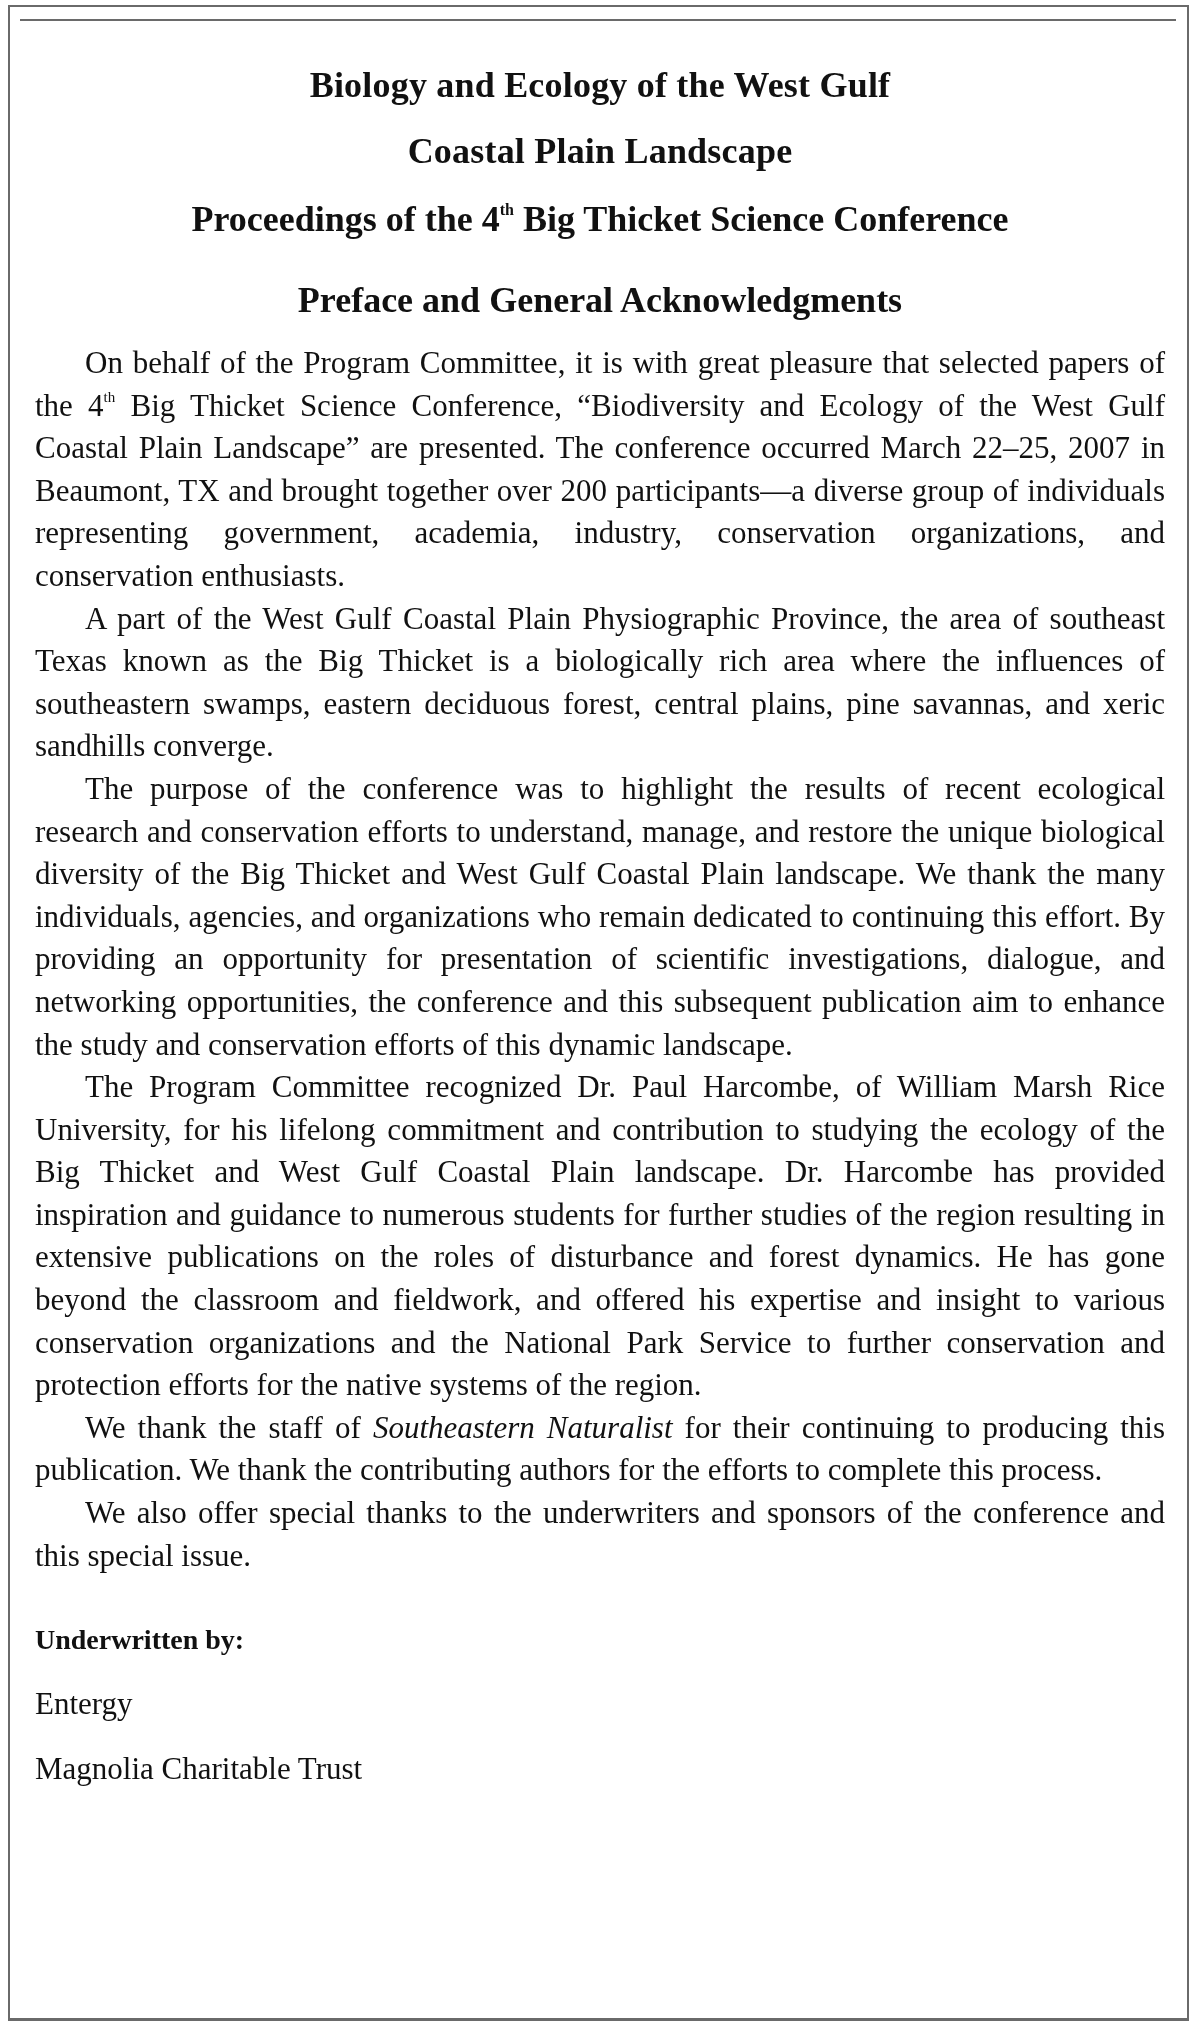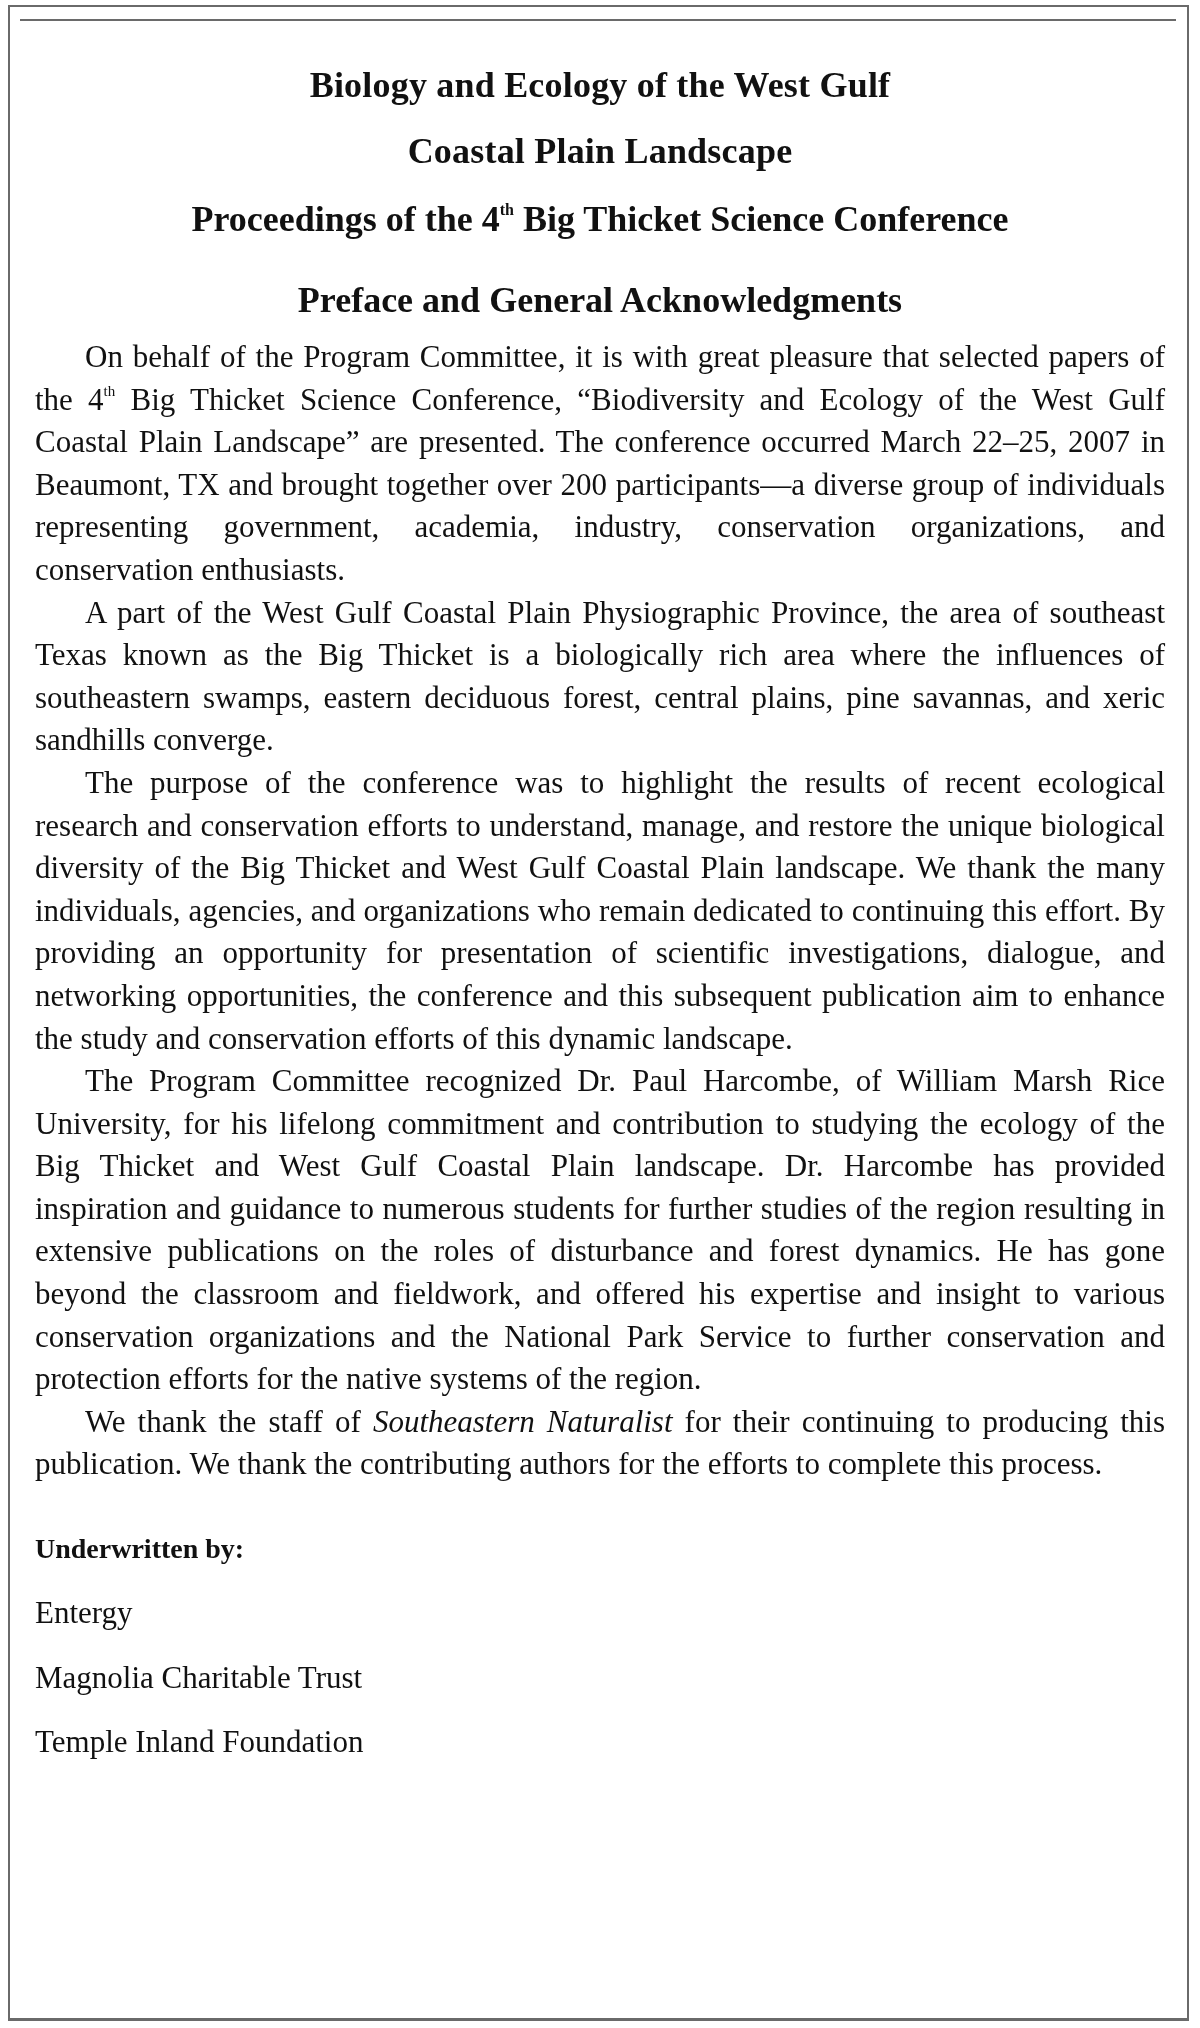--- a/index.html
+++ b/index.html
@@ -10,21 +10,21 @@
   .top-rule { position: absolute; left: 20px; top: 19px; width: 1156px; height: 0;
               border-top: 2px solid #6a6a6a; }
   .content { position: absolute; left: 35px; top: 40px; width: 1130px; }
   .title { text-align: center; font-weight: bold; font-size: 36px; line-height: 66px;
            margin: 12px 0 0 0; letter-spacing: 0.2px; }
   .subtitle { text-align: center; font-weight: bold; font-size: 36px; line-height: 50px;
               margin: 10px 0 0 0; }
   .subtitle sup { font-size: 16px; vertical-align: 16px; line-height: 0; }
   .section-heading { text-align: center; font-weight: bold; font-size: 36px; line-height: 40px;
                      margin: 36px 0 0 0; }
-  .body-text { margin-top: 16px; }
+  .body-text { margin-top: 22px; }
   .para { font-size: 31px; line-height: 42.6px; text-align: justify; margin: 0;
           text-indent: 50px; hyphens: manual; }
   .para sup { font-size: 15px; vertical-align: 14px; line-height: 0; }
   .para em { font-style: italic; }
   .underwritten-heading { font-weight: bold; font-size: 28px; line-height: 42px; margin: 42px 0 0 0; }
   .sponsor-list { margin: 12px 0 0 0; padding: 0; list-style: none; }
   .sponsor-list li { font-size: 31px; line-height: 42.6px; margin-top: 22px; }
 </style>
 </head>
 <body>
@@ -46,22 +46,22 @@
     <p class="para"><span>On behalf of the Program Committee, it is with great pleasure that selected papers of the 4</span><sup>th</sup><span> Big Thicket Science Conference, “Biodiversity and Ecology of the West Gulf Coastal Plain Landscape” are presented. The conference oc­curred March 22–25, 2007 in Beaumont, TX and brought together over 200 participants—a diverse group of individuals representing government, aca­demia, industry, conservation organizations, and conservation enthusiasts.</span></p>
 
     <p class="para">A part of the West Gulf Coastal Plain Physiographic Province, the area of southeast Texas known as the Big Thicket is a biologically rich area where the influences of southeastern swamps, eastern deciduous forest, central plains, pine savannas, and xeric sandhills converge.</p>
 
     <p class="para">The purpose of the conference was to highlight the results of recent eco­logical research and conservation efforts to understand, manage, and restore the unique biological diversity of the Big Thicket and West Gulf Coastal Plain landscape. We thank the many individuals, agencies, and organizations who remain dedicated to continuing this effort. By providing an opportunity for presentation of scientific investigations, dialogue, and networking op­portunities, the conference and this subsequent publication aim to enhance the study and conservation efforts of this dynamic landscape.</p>
 
     <p class="para">The Program Committee recognized Dr. Paul Harcombe, of William Marsh Rice University, for his lifelong commitment and contribution to studying the ecology of the Big Thicket and West Gulf Coastal Plain land­scape. Dr. Harcombe has provided inspiration and guidance to numerous students for further studies of the region resulting in extensive publications on the roles of disturbance and forest dynamics. He has gone beyond the classroom and fieldwork, and offered his expertise and insight to various conservation organizations and the National Park Service to further conser­vation and protection efforts for the native systems of the region.</p>
 
     <p class="para"><span>We thank the staff of </span><em>Southeastern Naturalist</em><span> for their continuing to producing this publication. We thank the contributing authors for the efforts to complete this process.</span></p>
 
+    <p class="para">We also offer special thanks to the underwriters and sponsors of the con­ference and this special issue.</p>
   </div>
 
   <div class="underwritten-heading">Underwritten by:</div>
 
   <ul class="sponsor-list">
     <li>Entergy</li>
     <li>Magnolia Charitable Trust</li>
-    <li>Temple Inland Foundation</li>
   </ul>
 </div>
 
 </body></html>

